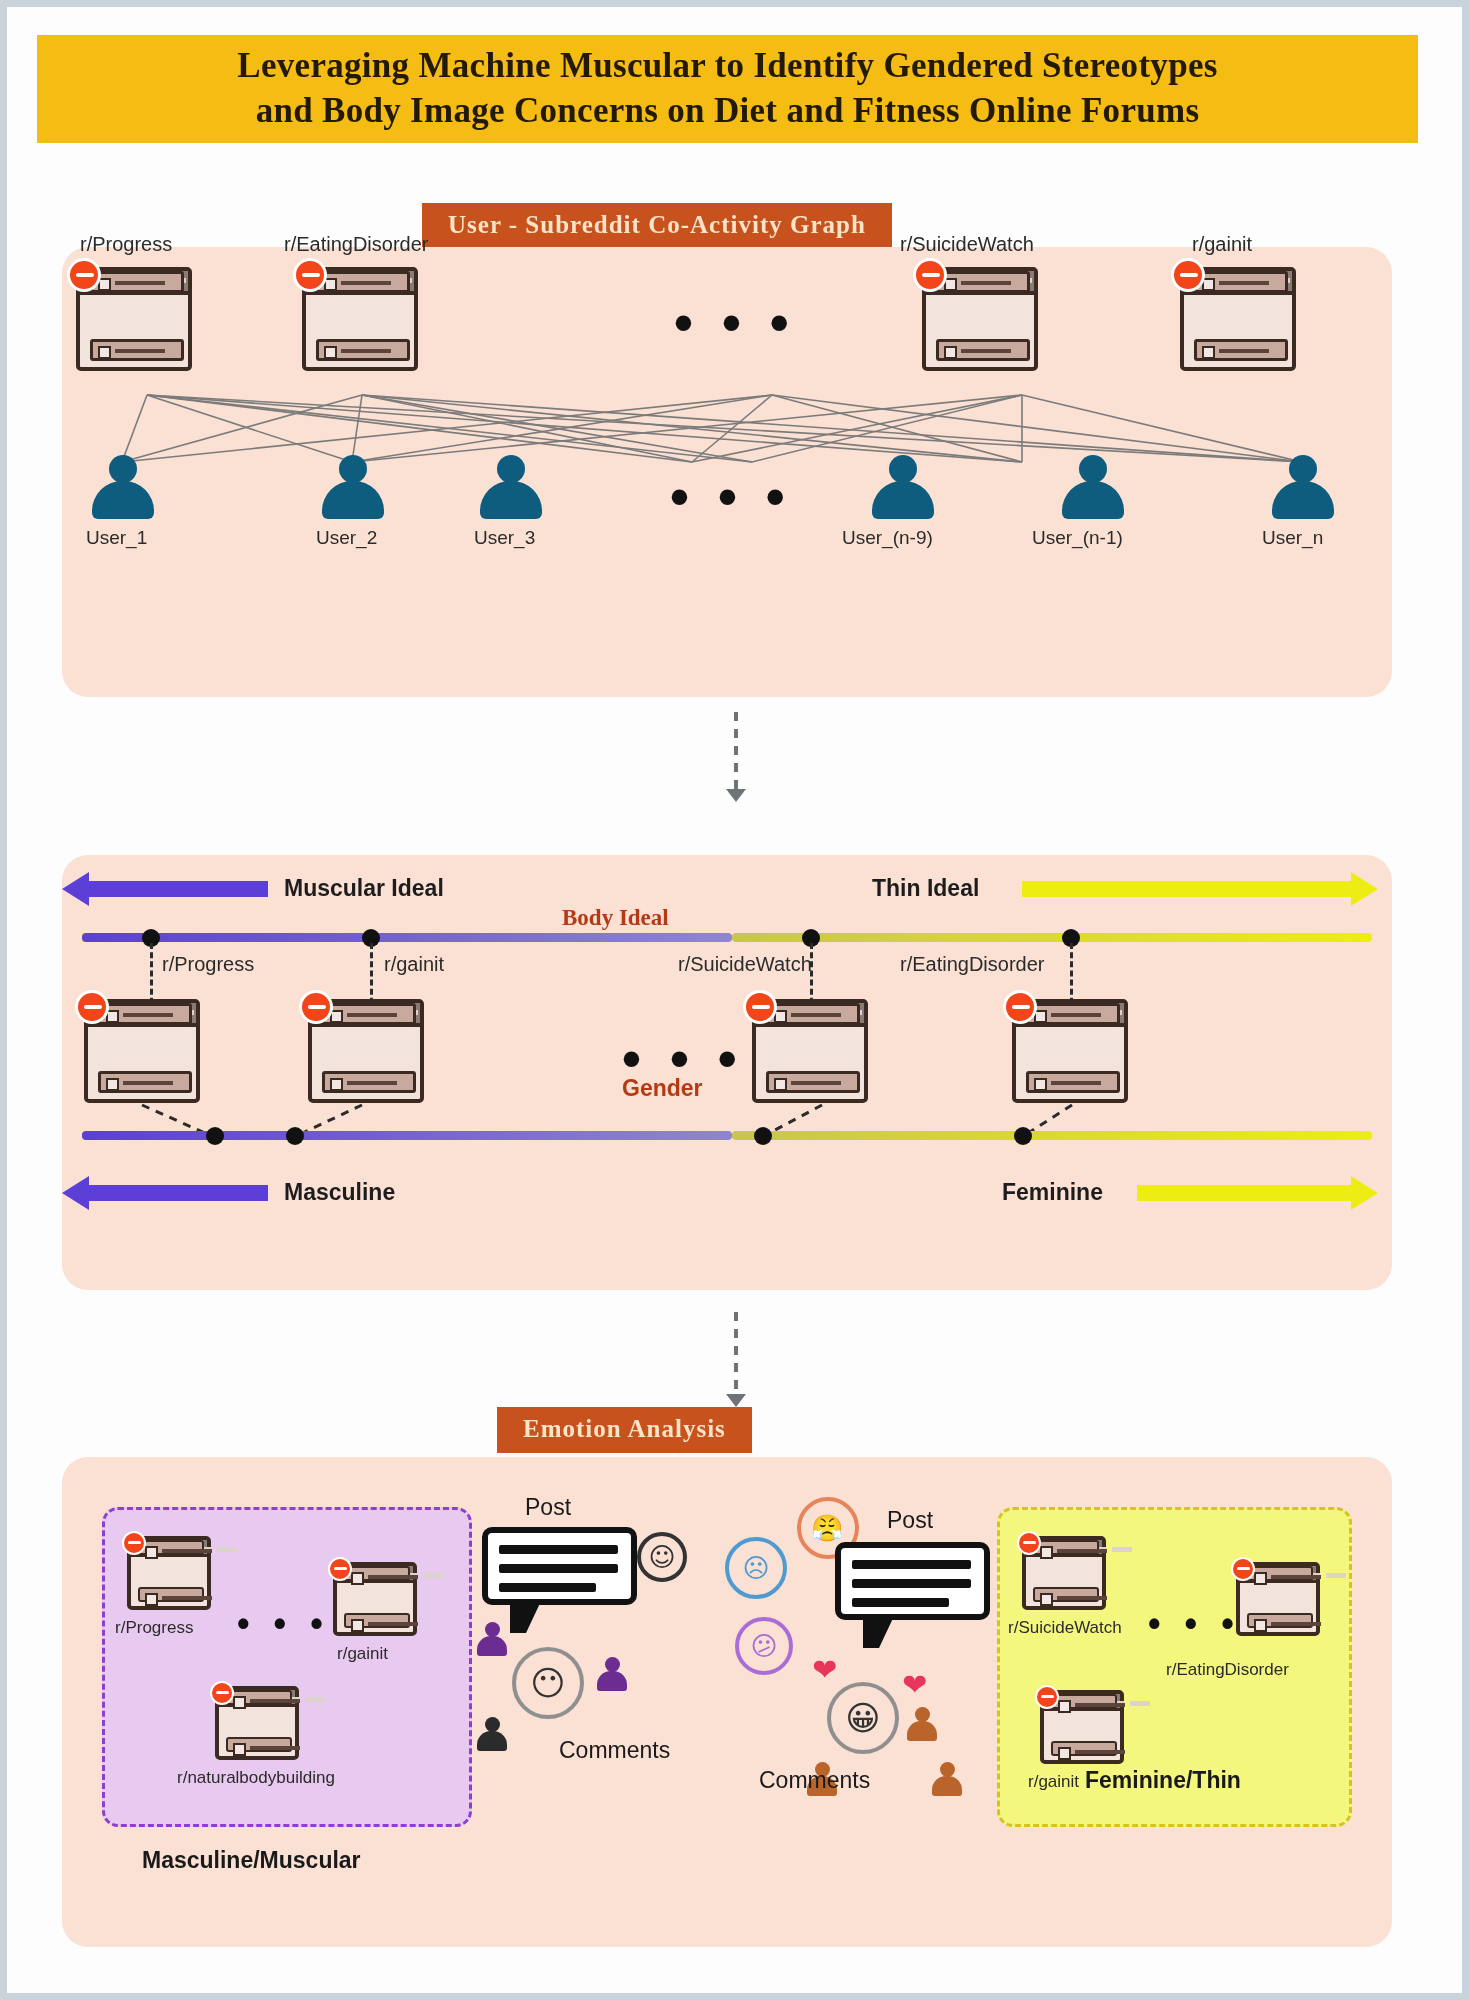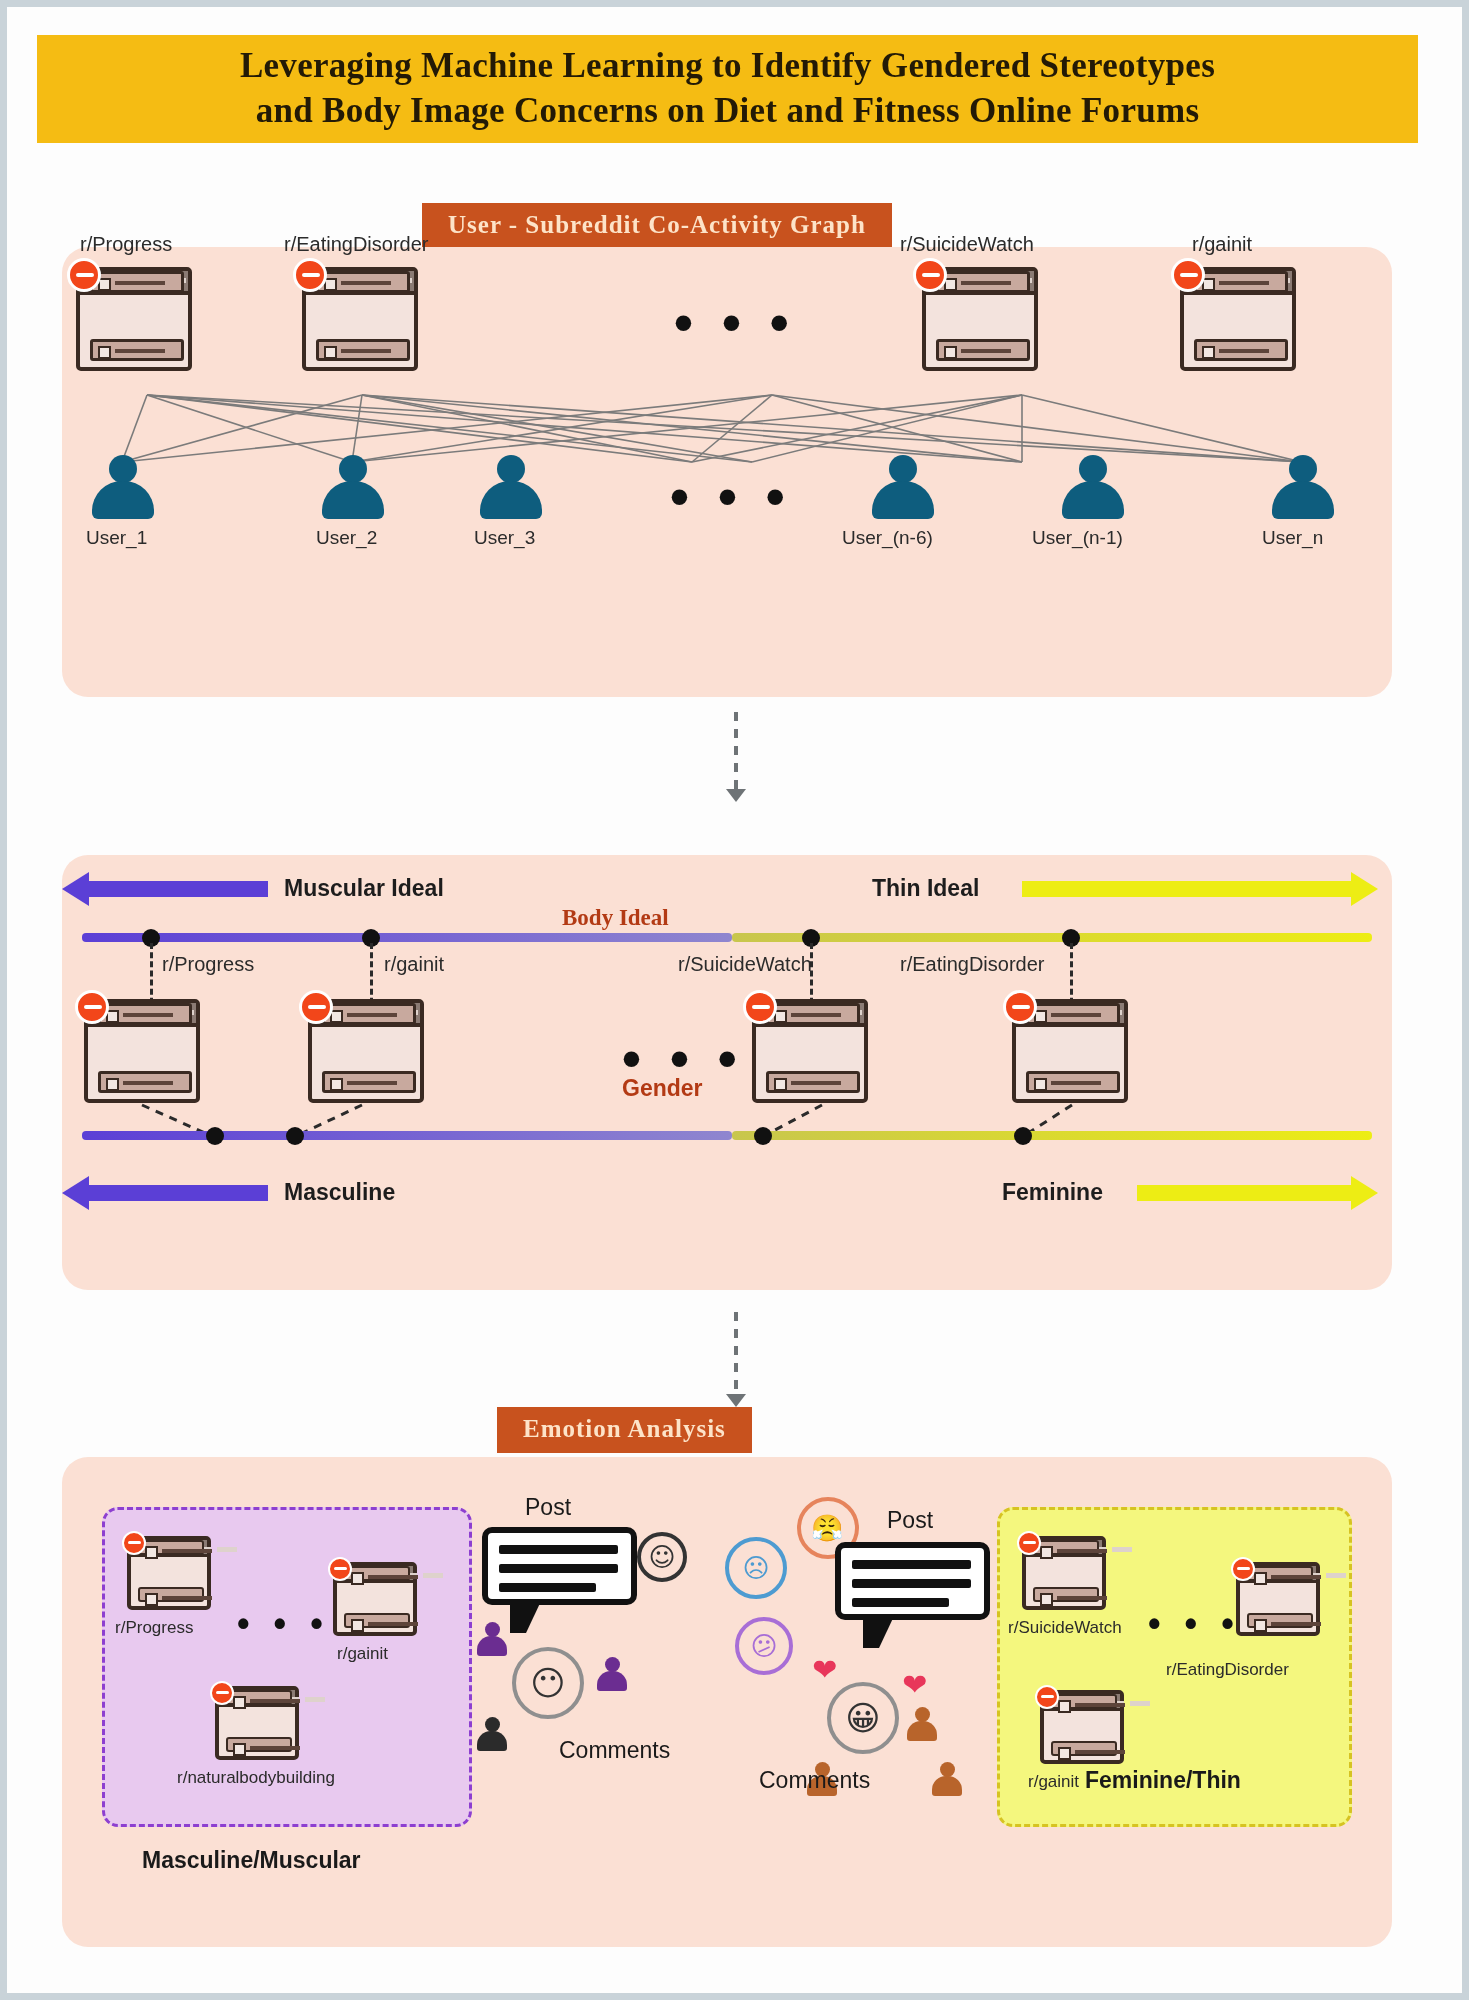--- a/index.html
+++ b/index.html
@@ -261,21 +261,21 @@
     position:absolute; color:#e8365a; font-size:30px;
     font-family:"DejaVu Sans", sans-serif;
   }
 </style>
 </head>
 <body>
 
 <div class="page">
 
   <div class="title-band">
-    <span>Leveraging Machine Learning to Identify Gendered Stereotypes</span>
+    <span>Leveraging Machine Muscular to Identify Gendered Stereotypes</span>
     <span>and Body Image Concerns on Diet and Fitness Online Forums</span>
   </div>
 
   <div class="sec-header" id="hdr1">User - Subreddit Co-Activity Graph</div>
 
   <div class="panel" id="panel1">
 
     <svg style="position:absolute;left:0;top:0;width:1330px;height:450px;">
       <g stroke="#7b7b7b" stroke-width="1.6" fill="none">
         <path d="M85,148 L60,215"></path>
@@ -366,21 +366,21 @@
         <div class="body"></div>
       </div>
     <div class="user-label" style="left:412px; top:280px;">User_3</div>
 
     <div class="ellipsis" style="left:608px; top:222px;">• • •</div>
 
     <div class="person" style="left:810px;  top:208px;">
         <div class="head"></div>
         <div class="body"></div>
       </div>
-    <div class="user-label" style="left:780px; top:280px;">User_(n-6)</div>
+    <div class="user-label" style="left:780px; top:280px;">User_(n-9)</div>
 
     <div class="person" style="left:1000px; top:208px;">
         <div class="head"></div>
         <div class="body"></div>
       </div>
     <div class="user-label" style="left:970px; top:280px;">User_(n-1)</div>
 
     <div class="person" style="left:1210px; top:208px;">
         <div class="head"></div>
         <div class="body"></div>

